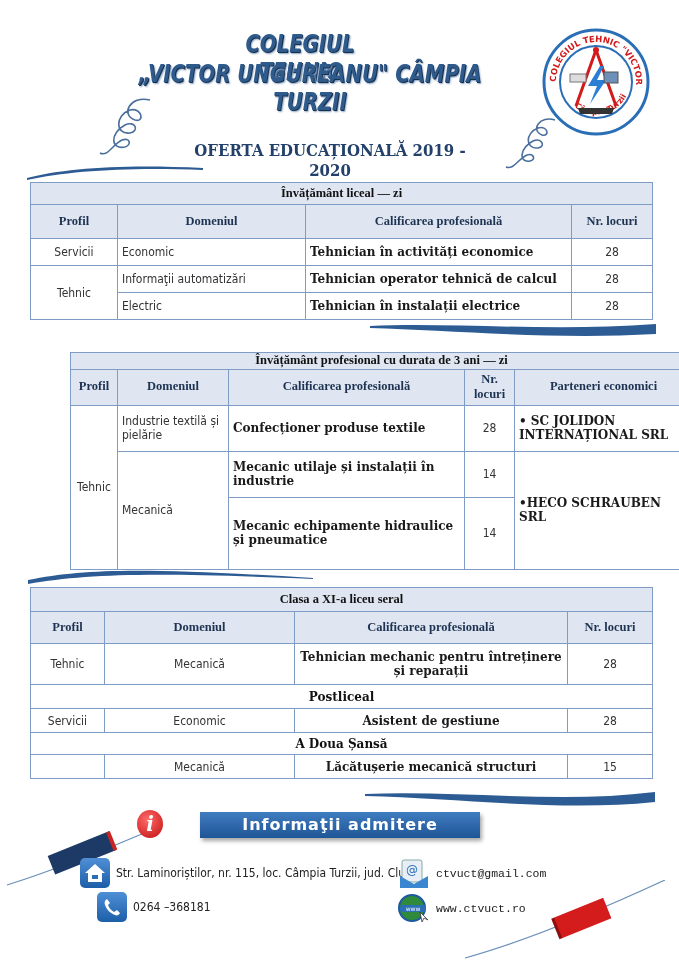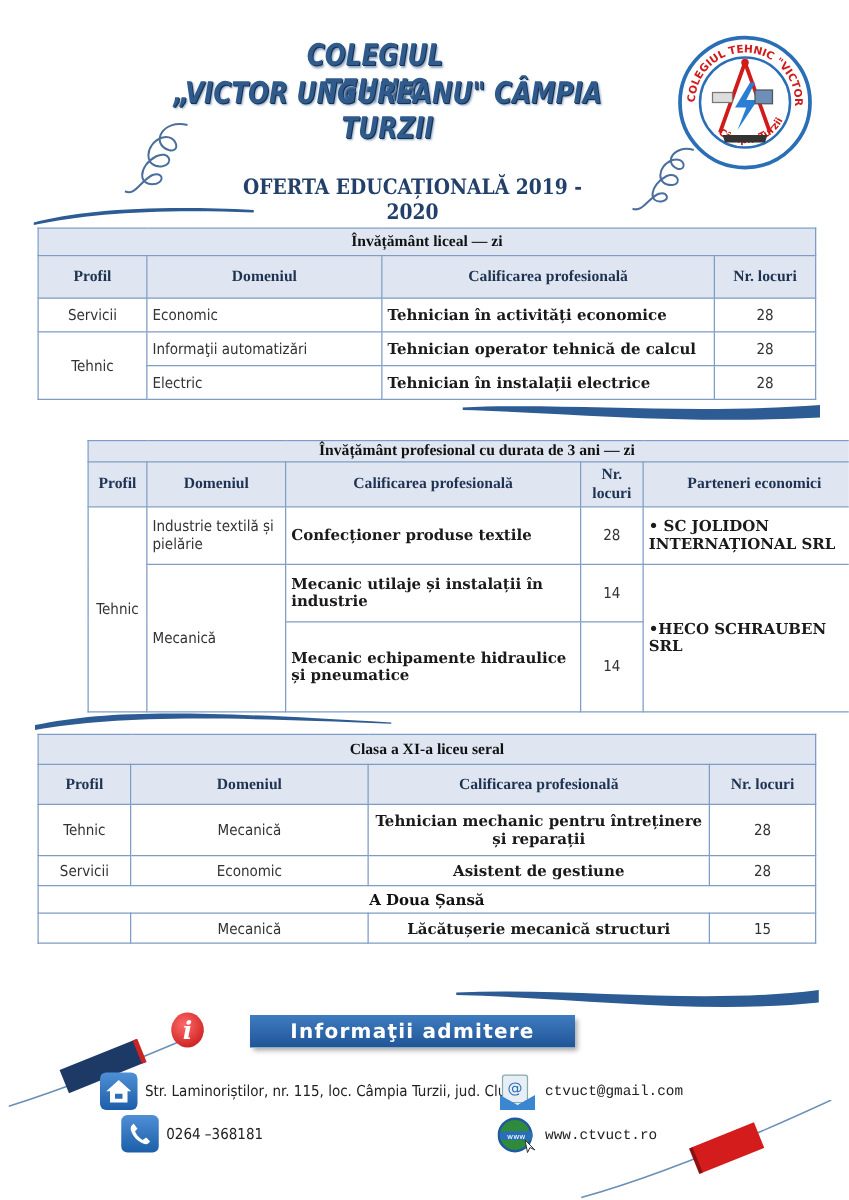--- a/index.html
+++ b/index.html
@@ -41,21 +41,21 @@
   th.caption { color: #111; font-size: 12.5px; height: 22px; }
   td { background: #ffffff; font-family: "DejaVu Sans Condensed", "DejaVu Sans", sans-serif; font-size: 12px; color: #333; margin-top: 28px; }
   td.q { font-family: "DejaVu Serif", serif; font-weight: bold; color: #1a1a1a; font-size: 12px; }
   td.c { text-align: center; }
   td.band { background: #ffffff; font-family: "DejaVu Serif", serif; font-weight: bold; text-align: center; color: #111; height: 24px; border-left: 1.5px solid #7f9cc4; border-right: 1.5px solid #7f9cc4; }
   .t1 { top: 182px; }
   .t2 { top: 352px; padding-left: 40px; }
   .t3 { top: 587px; }
 
   .info-banner {
-    position: absolute; left: 200px; top: 812px; width: 260px; height: 26px;
+    position: absolute; left: 200px; top: 812px; width: 280px; height: 26px;
     background: linear-gradient(#3f7cc0, #1f5597); color: #fff;
     font-family: "DejaVu Sans", sans-serif; font-weight: bold; font-size: 16px;
     text-align: center; line-height: 26px; letter-spacing: 1px;
     box-shadow: 2px 3px 4px rgba(0,0,0,0.35);
   }
   .info-icon {
     position: absolute; left: 137px; top: 810px; width: 26px; height: 28px;
     border-radius: 50%; background: radial-gradient(circle at 40% 35%, #ff6a6a, #c00e0e);
     color: #fff; font-family: "DejaVu Serif", serif; font-style: italic; font-weight: bold;
     font-size: 20px; text-align: center; line-height: 28px;
@@ -207,20 +207,23 @@
       <th>Domeniul</th>
       <th>Calificarea profesională</th>
       <th>Nr. locuri</th>
     </tr>
     <tr style="height:41px">
       <td class="c">Tehnic</td>
       <td class="c">Mecanică</td>
       <td class="q c">Tehnician mechanic pentru întreținere și reparații</td>
       <td class="c">28</td>
     </tr>
+    <tr>
+          <td class="band" colspan="4">Postliceal</td>
+        </tr>
     <tr style="height:24px">
       <td class="c">Servicii</td>
       <td class="c">Economic</td>
       <td class="q c">Asistent de gestiune</td>
       <td class="c">28</td>
     </tr>
     <tr>
           <td class="band" colspan="4" style="height:22px">A Doua Șansă</td>
         </tr>
     <tr style="height:24px">

